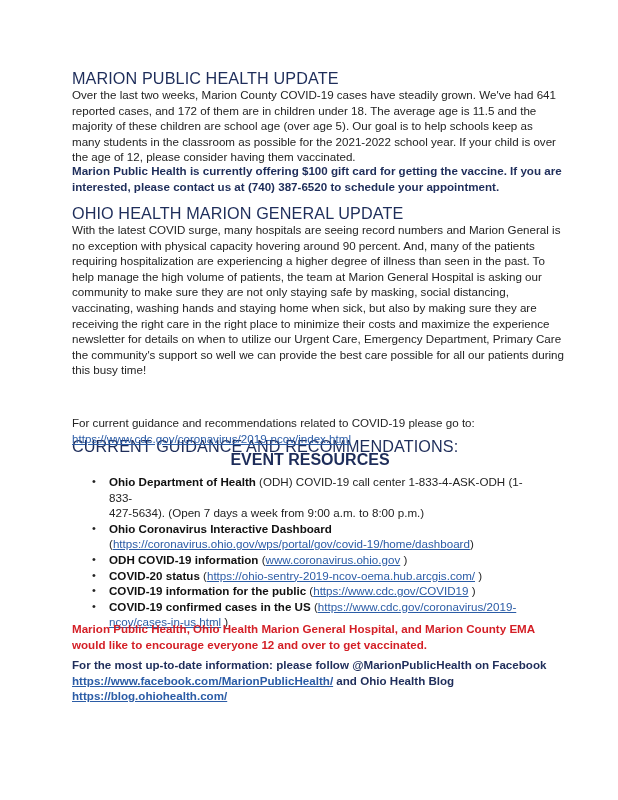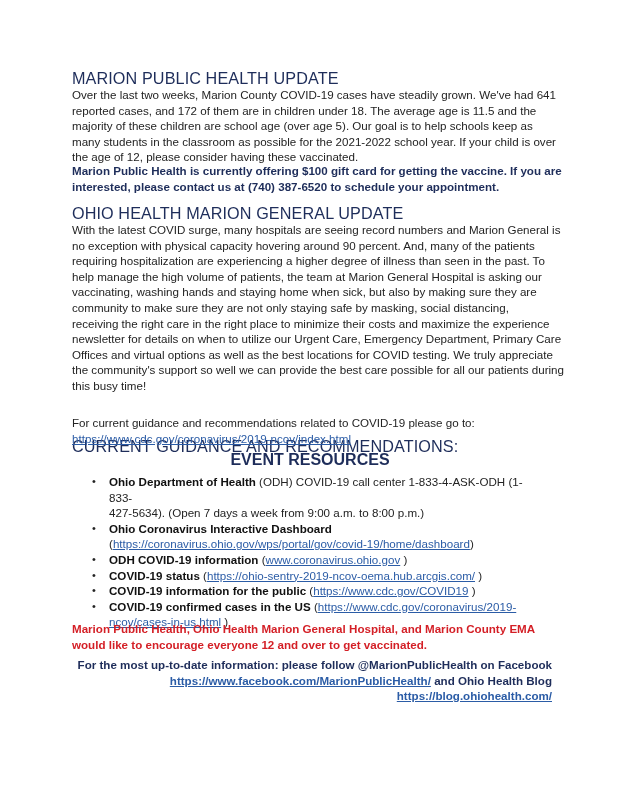--- a/index.html
+++ b/index.html
@@ -26,38 +26,37 @@
 <body>
 
 <div class="page">
 
   <div class="h1" style="top:69px;">MARION PUBLIC HEALTH UPDATE</div>
   <div class="para" style="top:87px;">
     <div>Over the last two weeks, Marion County COVID-19 cases have steadily grown. We've had 641</div>
     <div>reported cases, and 172 of them are in children under 18. The average age is 11.5 and the</div>
     <div>majority of these children are school age (over age 5).  Our goal is to help schools keep as</div>
     <div>many students in the classroom as possible for the 2021-2022 school year. If your child is over</div>
-    <div>the age of 12, please consider having these vaccinated.</div>
+    <div>the age of 12, please consider having them vaccinated.</div>
   </div>
   <div class="para bold-navy" style="top:163px;">
     <div>Marion Public Health is currently offering $100 gift card for getting the vaccine. If you are</div>
     <div>interested, please contact us at (740) 387-6520 to schedule your appointment.</div>
   </div>
 
   <div class="h1" style="top:204px;">OHIO HEALTH MARION GENERAL UPDATE</div>
   <div class="para" style="top:222px;">
     <div>With the latest COVID surge, many hospitals are seeing record numbers and Marion General is</div>
     <div>no exception with physical capacity hovering around 90 percent. And, many of the patients</div>
     <div>requiring hospitalization are experiencing a higher degree of illness than seen in the past. To</div>
     <div>help manage the high volume of patients, the team at Marion General Hospital is asking our</div>
+    <div>community to make sure they are not only staying safe by masking, social distancing,</div>
     <div>vaccinating, washing hands and staying home when sick, but also by making sure they are</div>
-    <div>community to make sure they are not only staying safe by masking, social distancing,</div>
     <div>receiving the right care in the right place to minimize their costs and maximize the experience</div>
     <div>newsletter for details on when to utilize our Urgent Care, Emergency Department, Primary Care</div>
-    <div>Offices and virtual options as well as the best locations for COVID testing. We truly appreciate</div>
     <div>the community's support so well we can provide the best care possible for all our patients during</div>
     <div>this busy time!</div>
   </div>
 
   <div class="h1" style="top:397px;margin-top:40px;">CURRENT GUIDANCE AND RECOMMENDATIONS:</div>
   <div class="para" style="top:415px;">
     <div>For current guidance and recommendations related to COVID-19 please go to:</div>
     <div><a class="link" href="#">https://www.cdc.gov/coronavirus/2019-ncov/index.html</a></div>
   </div>
 
@@ -72,37 +71,37 @@
       <span class="bullet">•</span>
       <div><b>Ohio Coronavirus Interactive Dashboard</b></div>
       <div><span>(</span><a class="link" href="#">https://coronavirus.ohio.gov/wps/portal/gov/covid-19/home/dashboard</a><span>)</span></div>
     </li>
     <li>
       <span class="bullet">•</span>
       <div><b>ODH COVID-19 information</b><span> (</span><a class="link" href="#">www.coronavirus.ohio.gov</a><span> )</span></div>
     </li>
     <li>
       <span class="bullet">•</span>
-      <div><b>COVID-19 status</b><span> (</span><a class="link" href="#">https://ohio-sentry-2019-ncov-oema.hub.arcgis.com/</a><span> )</span></div>
+      <div><b>COVID-20 status</b><span> (</span><a class="link" href="#">https://ohio-sentry-2019-ncov-oema.hub.arcgis.com/</a><span> )</span></div>
     </li>
     <li>
       <span class="bullet">•</span>
       <div><b>COVID-19 information for the public</b><span> (</span><a class="link" href="#">https://www.cdc.gov/COVID19</a><span> )</span></div>
     </li>
     <li>
       <span class="bullet">•</span>
       <div><b>COVID-19 confirmed cases in the US</b><span> (</span><a class="link" href="#">https://www.cdc.gov/coronavirus/2019-</a></div>
       <div><a class="link" href="#">ncov/cases-in-us.html</a><span> )</span></div>
     </li>
   </ul>
 
   <div class="para red" style="top:621px;">
     <div>Marion Public Health, Ohio Health Marion General Hospital, and Marion County EMA</div>
     <div>would like to encourage everyone 12 and over to get vaccinated.</div>
   </div>
 
-  <div class="para bold-navy" style="top:657px;text-align:right;">
+  <div class="para bold-navy" style="top:657px;">
     <div>For the most up-to-date information: please follow @MarionPublicHealth on Facebook</div>
     <div><a class="link" href="#">https://www.facebook.com/MarionPublicHealth/</a><span> and Ohio Health Blog</span></div>
     <div><a class="link" href="#">https://blog.ohiohealth.com/</a></div>
   </div>
 
 </div>
 
 </body></html>

